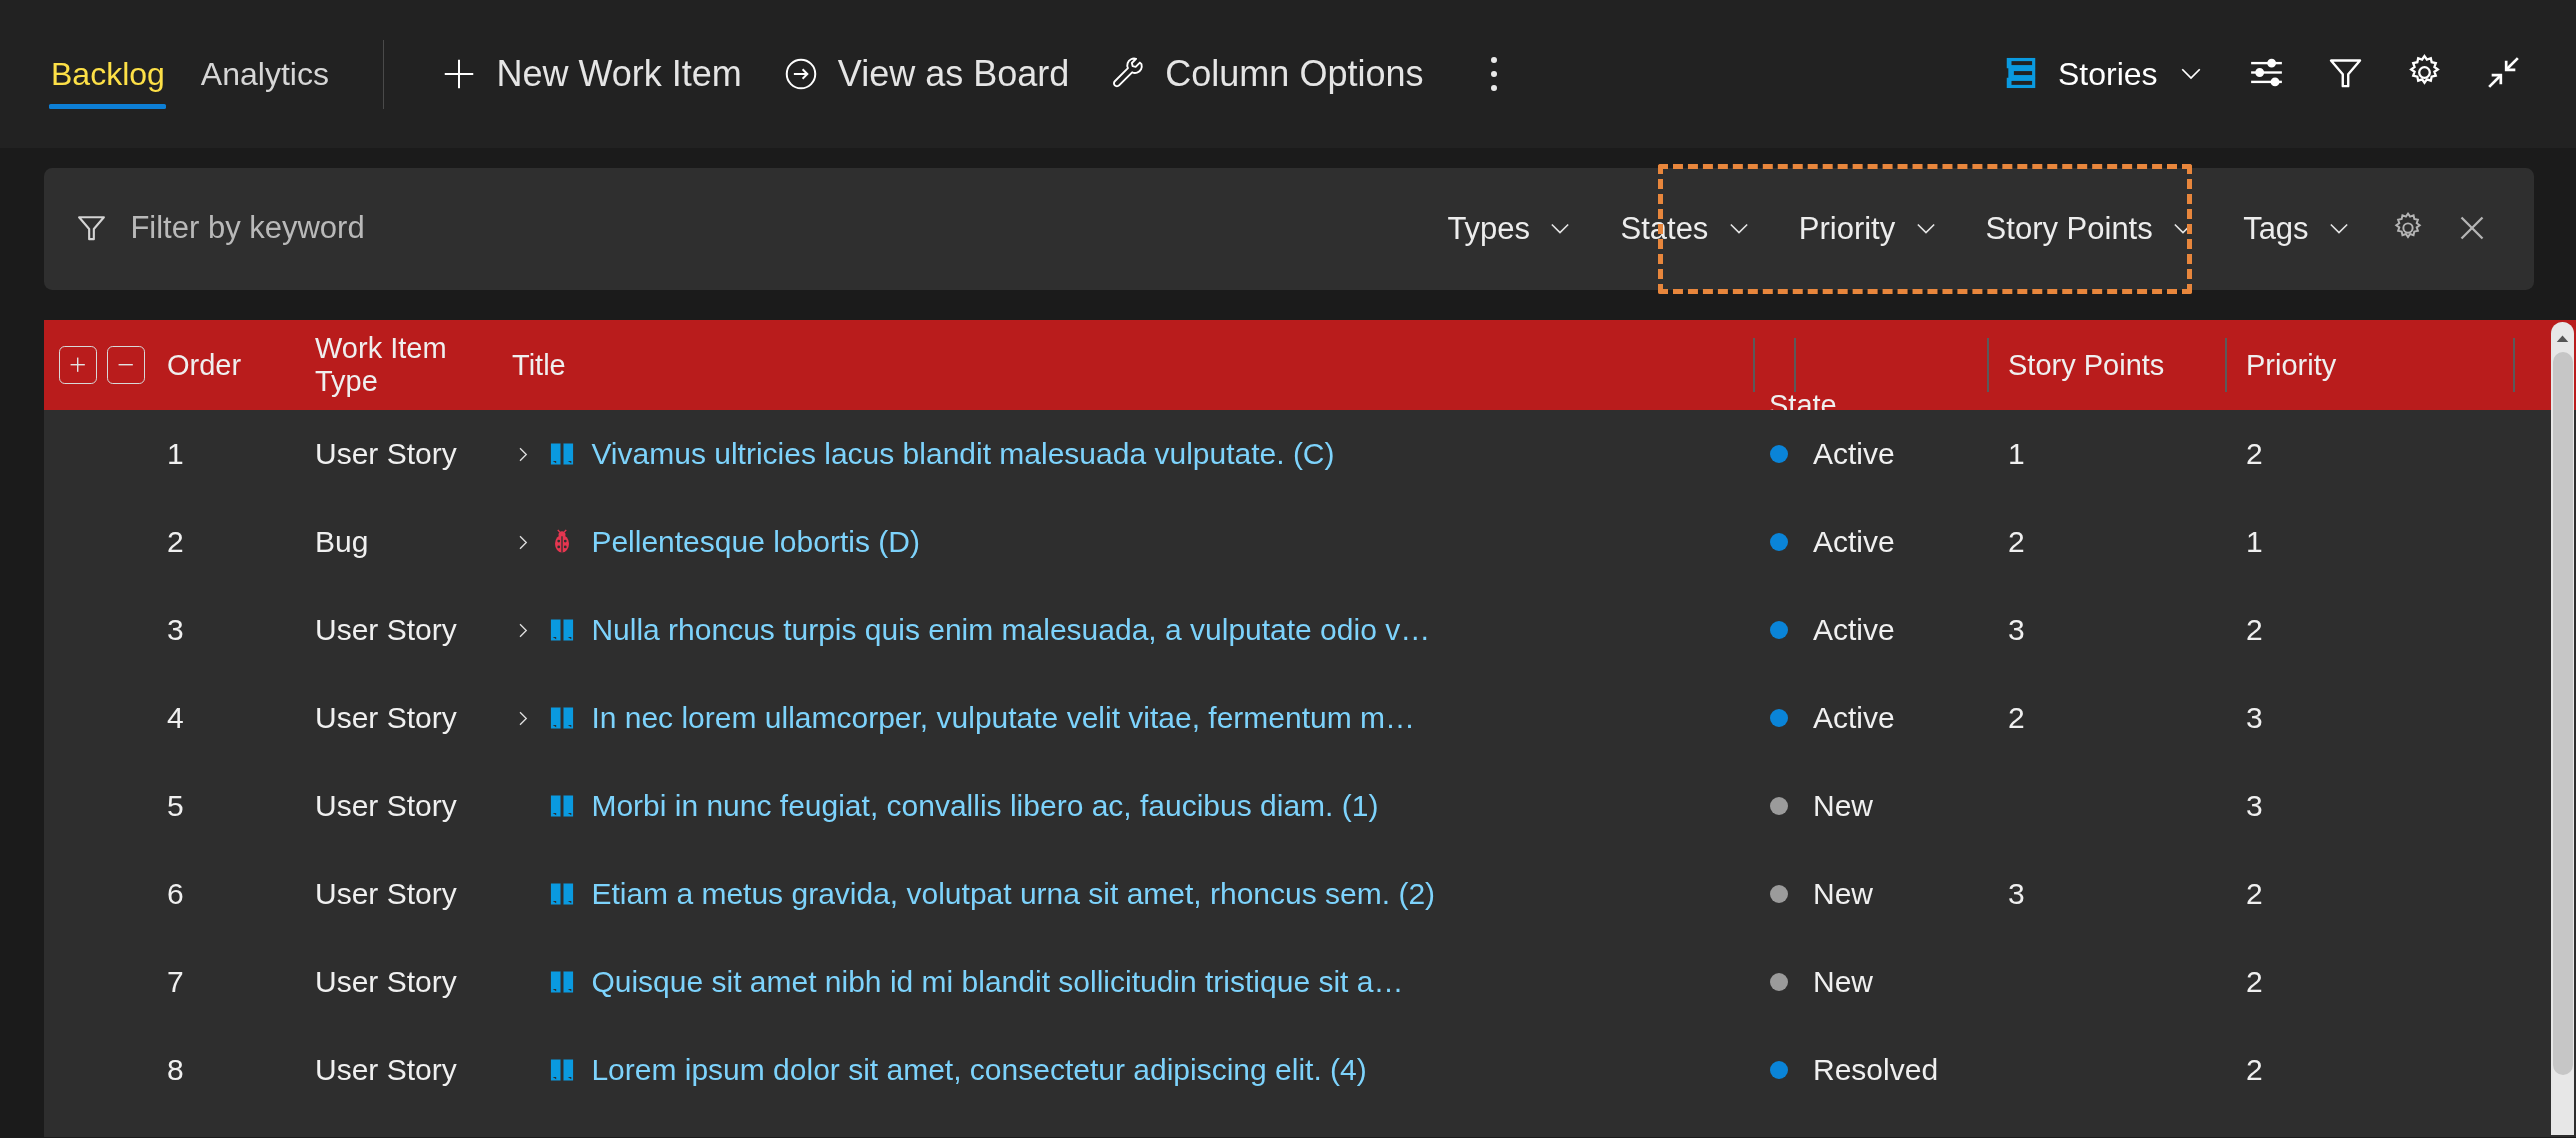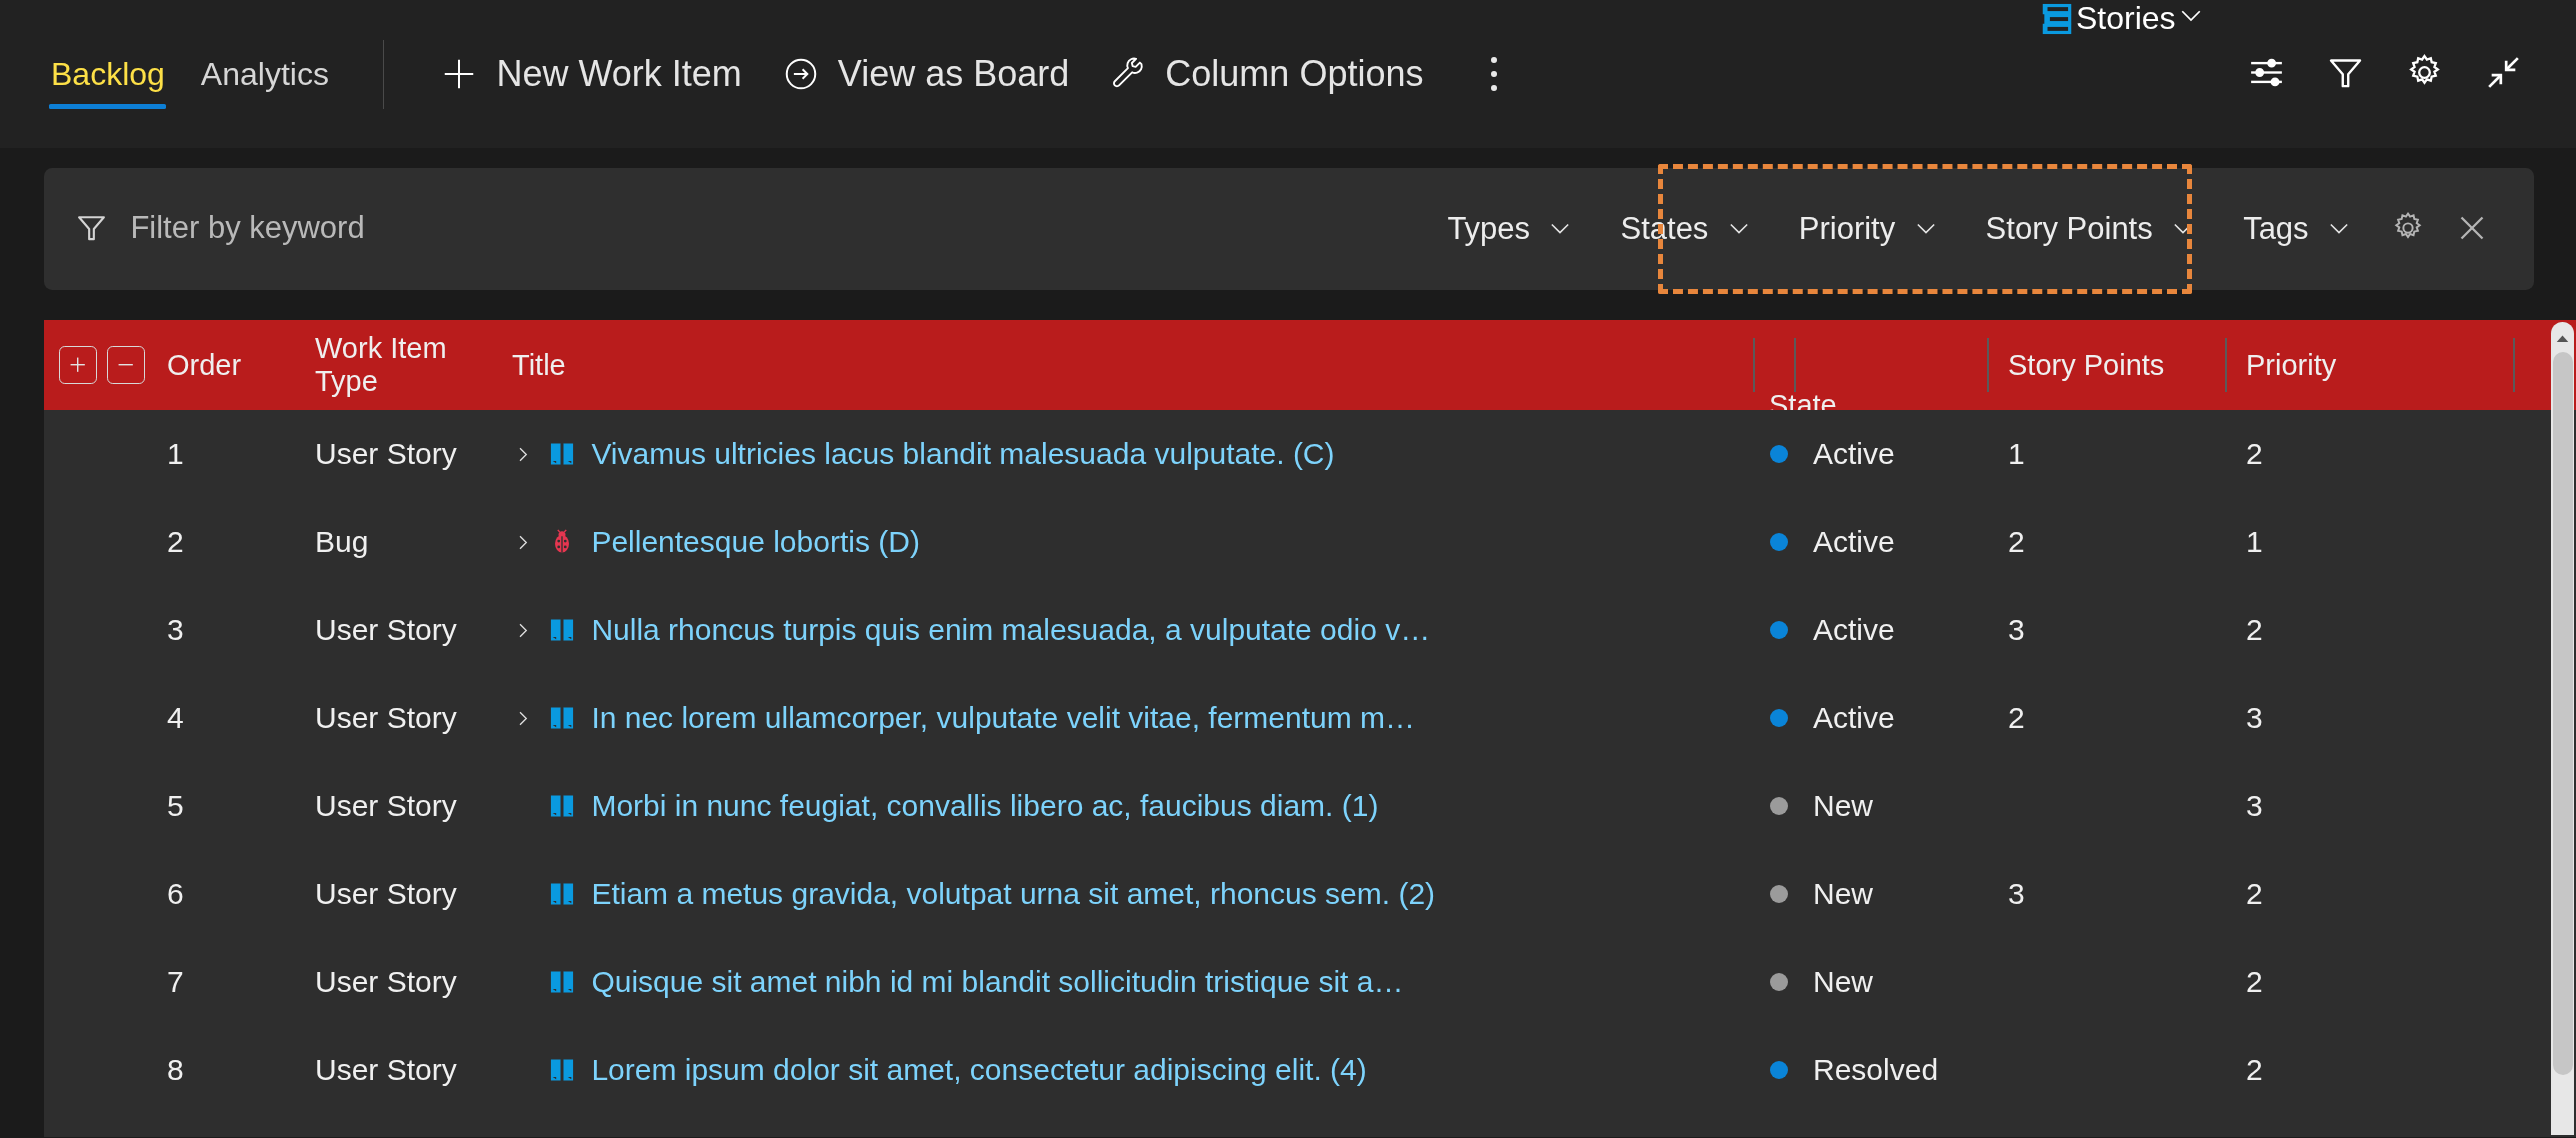--- a/index.html
+++ b/index.html
@@ -37,21 +37,21 @@
   .cmd .lbl { font-size: 36px; color: #e5e5e5; }
   .cmd .ic { display: flex; align-items: center; justify-content: center; }
   .kebab {
     width: 58px; height: 148px; display: flex; flex-direction: column;
     align-items: center; justify-content: center; gap: 8.2px; cursor: pointer;
     margin-left: 21.4px;
   }
   .kebab i { display: block; width: 5.8px; height: 5.8px; border-radius: 50%; background: #e9e9e9; }
 
   .right-cluster { margin-left: auto; display: flex; align-items: center; padding-right: 33px; }
-  .levelbtn { display: flex; padding: 0 21.4px; height: 148px; cursor: pointer; }
+  .levelbtn { display: flex; align-items: center; gap: 18px; padding: 0 21.4px; height: 148px; cursor: pointer; }
   .levelbtn .lbl { font-size: 32px; color: #ffffff; }
   .iconbtn {
     width: 79px; height: 148px; display: flex; align-items: center; justify-content: center;
     cursor: pointer;
   }
 
   
   .filterwrap { position: absolute; left: 44px; top: 168px; width: 2490px; height: 122px; }
   .filterbar {
     width: 100%; height: 100%; background: #2f2f2f; border-radius: 8.2px;

